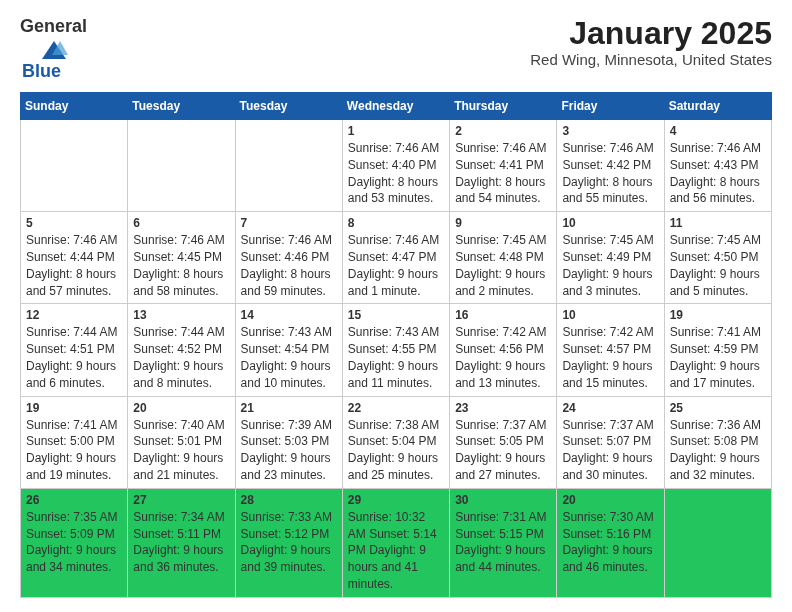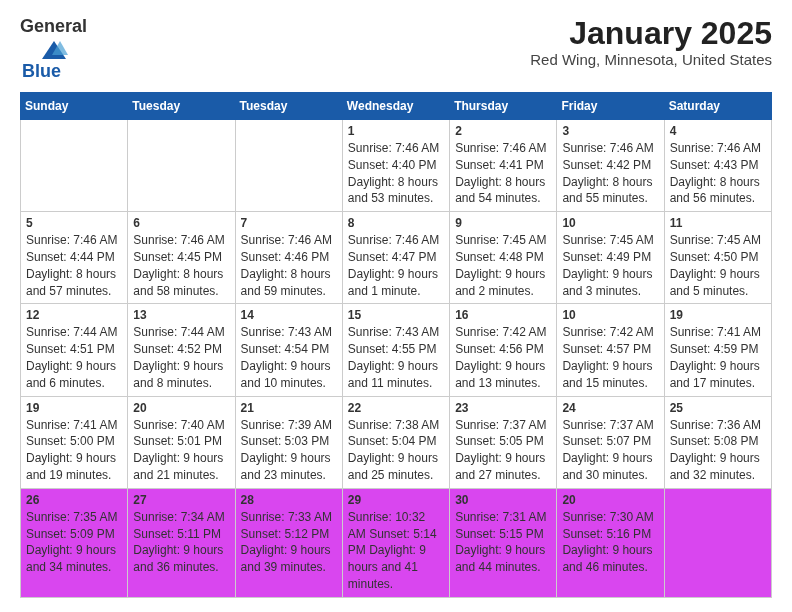--- a/index.html
+++ b/index.html
@@ -56,21 +56,21 @@
     .calendar-table td {
       border: 1px solid #ccc;
       vertical-align: top;
       padding: 4px 5px;
       font-size: 10.5px;
       color: #333;
       height: 80px;
       background: #fff;
     }
     .calendar-table tr:last-child td {
-      background: #d946ef;
+      background: #22c55e;
     }
     .day-number {
       font-weight: bold;
       font-size: 12px;
       margin-bottom: 2px;
     }
     .day-info {
       font-size: 12px;
       line-height: 1.4;
       color: #333;

